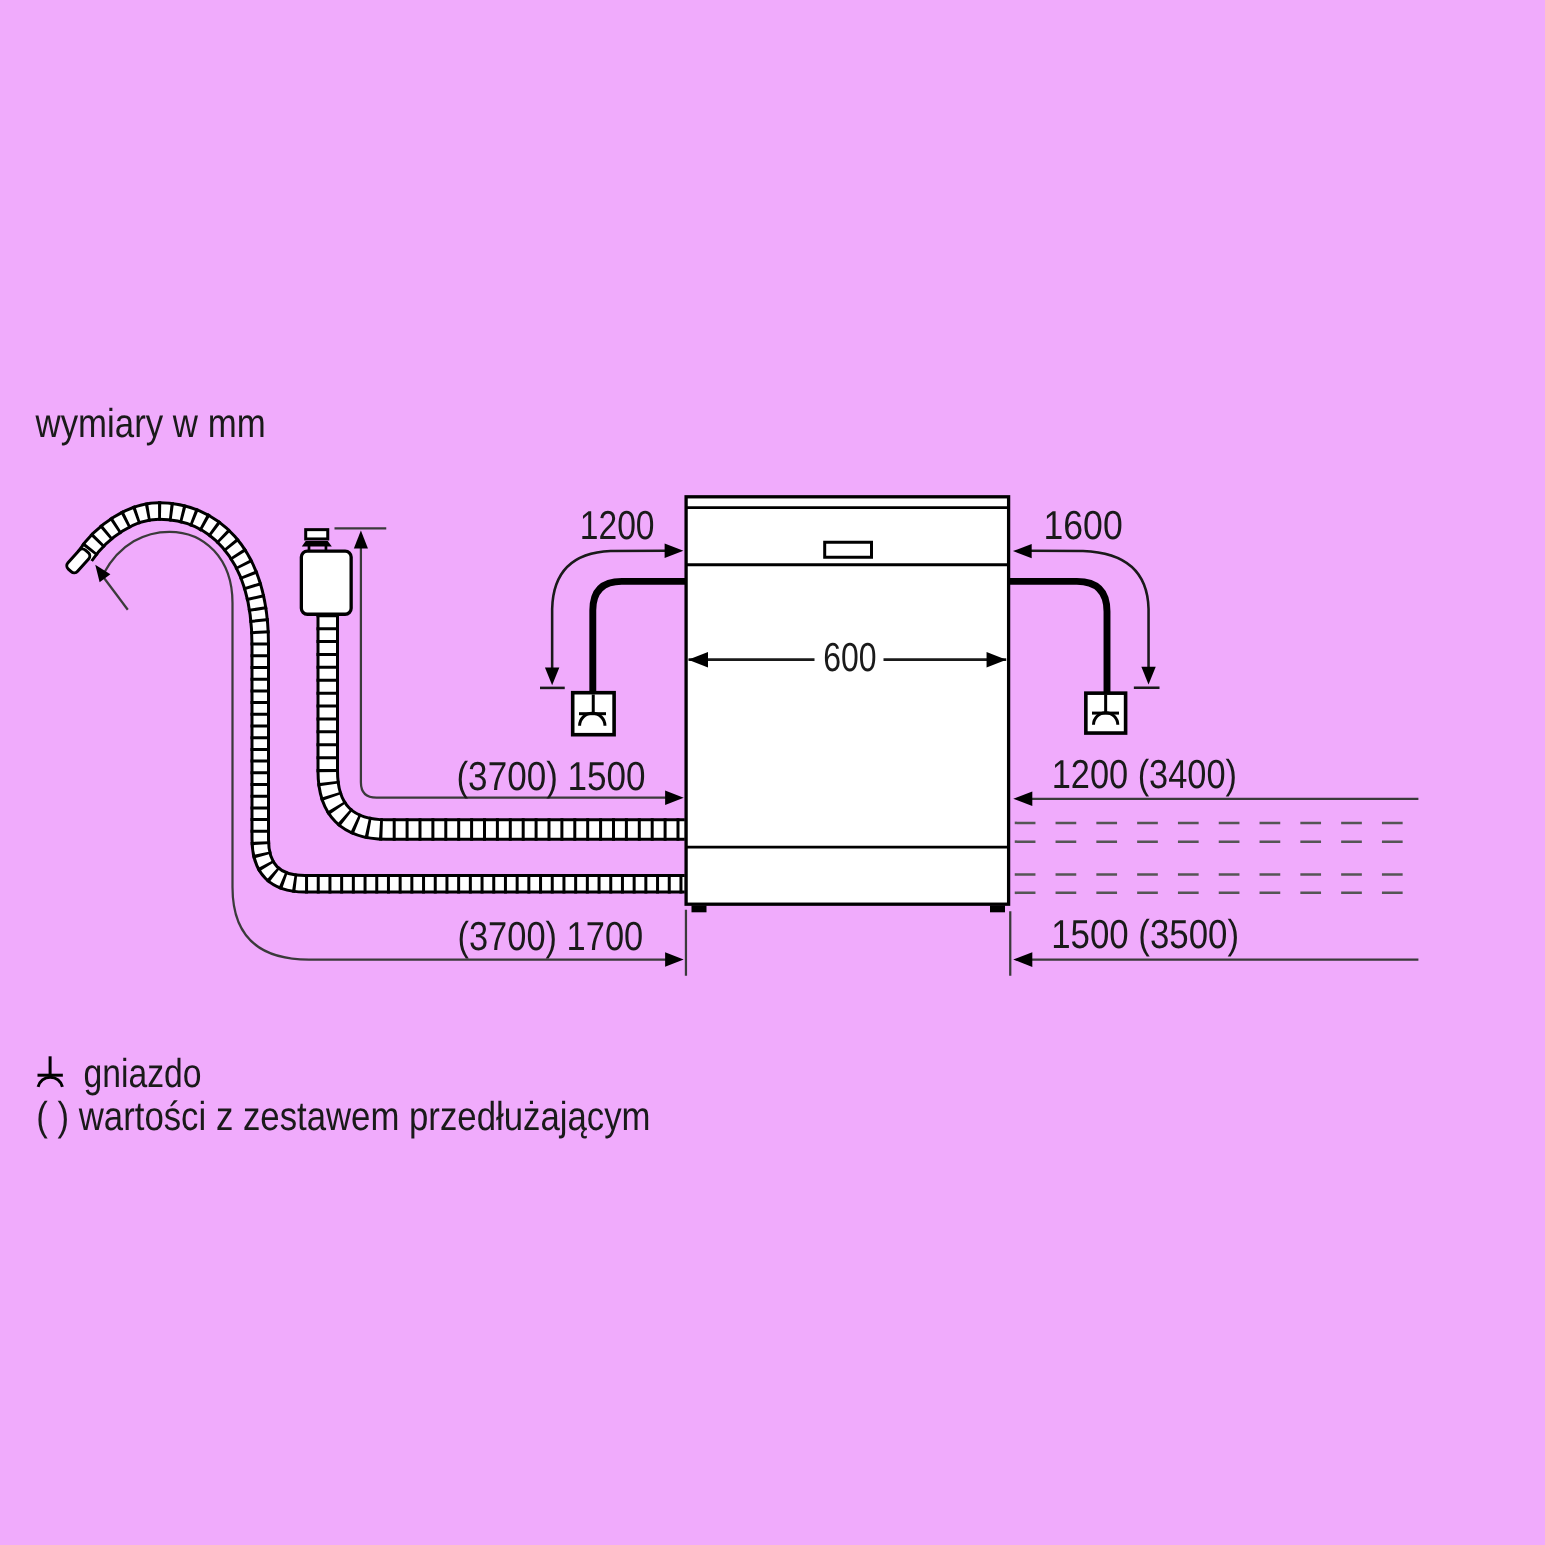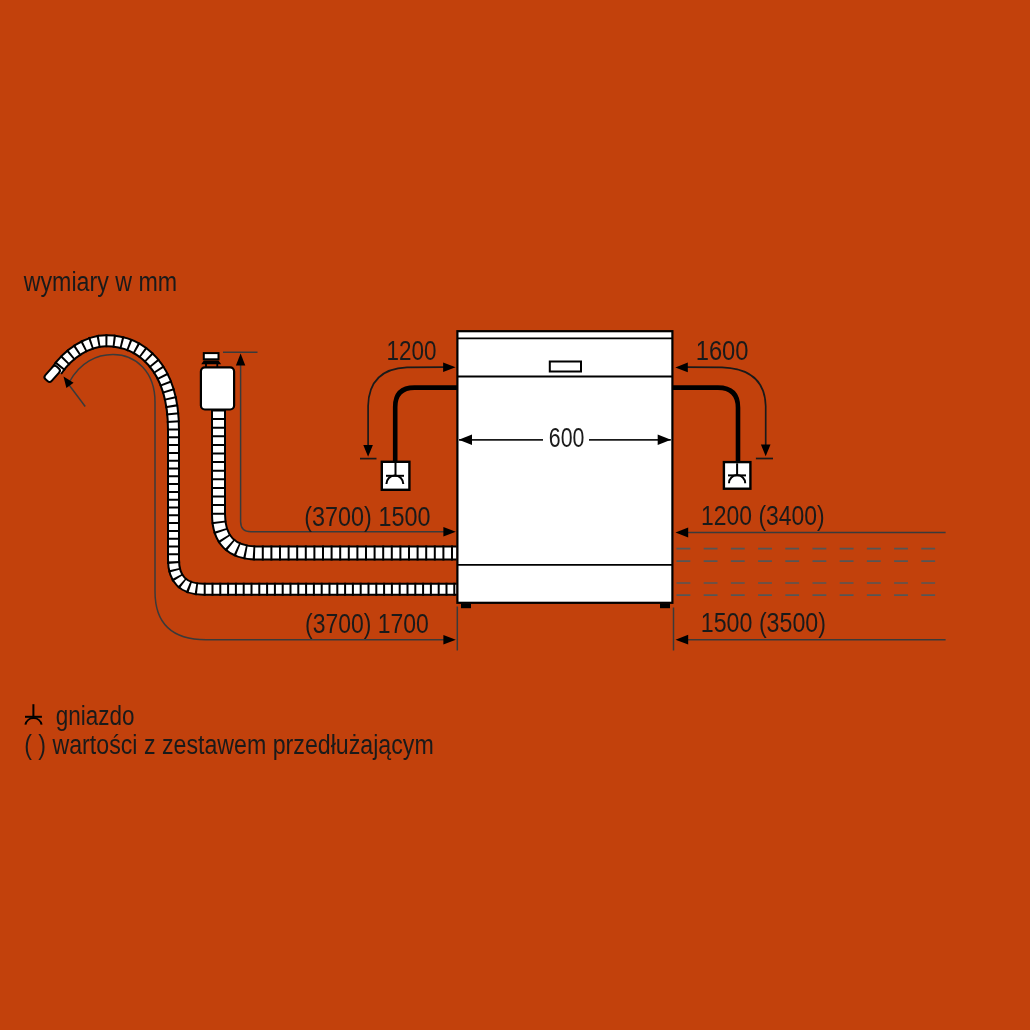--- a/index.html
+++ b/index.html
@@ -1,16 +1,16 @@
 <!DOCTYPE html>
 <html><head>
 <meta charset="utf-8">
 <style>
   html,body{margin:0;padding:0;background:#fff;}
-  #stage{position:relative;width:1030px;height:1030px;background:#c2410c;overflow:hidden;}
+  #stage{position:relative;width:1030px;height:1030px;background:#f0abfc;overflow:hidden;}
   svg{position:absolute;left:0;top:0;}
   text{font-family:"Liberation Sans",sans-serif;fill:#1a1a1a;}
 </style>
 </head>
 <body>
 <div id="stage">
 <svg width="1030" height="1030" viewBox="0 0 1030 1030">
 
   <g id="supplyhose">
     <path id="sp" fill="none" stroke="#000" stroke-width="15" d="M218.5,409.5 L218.5,514 Q218.5,553 257.5,553 L456.5,553"></path>

